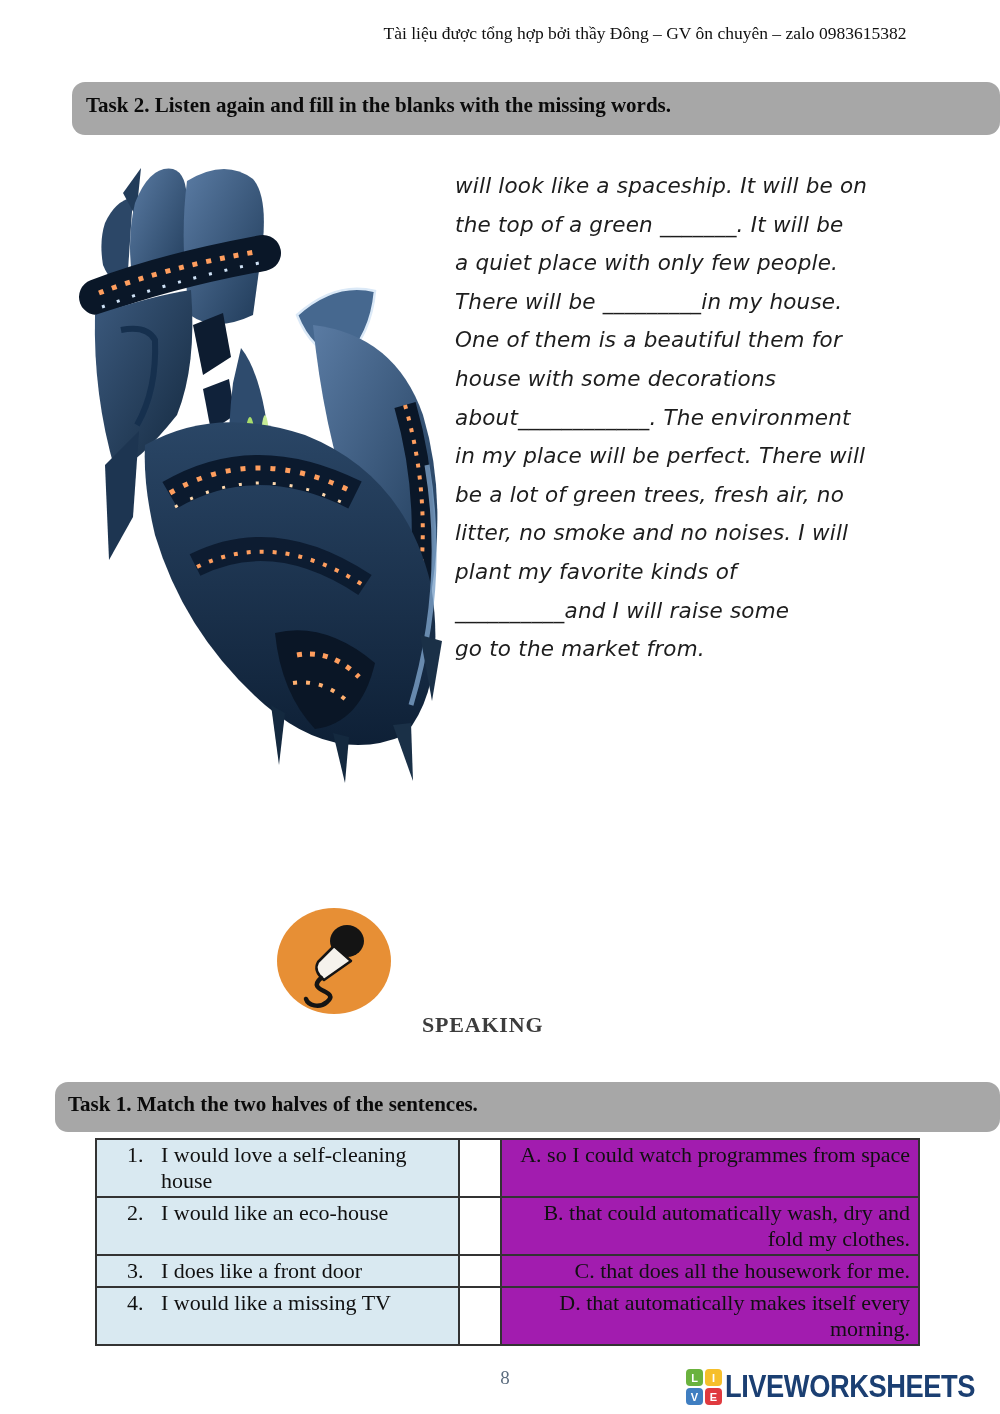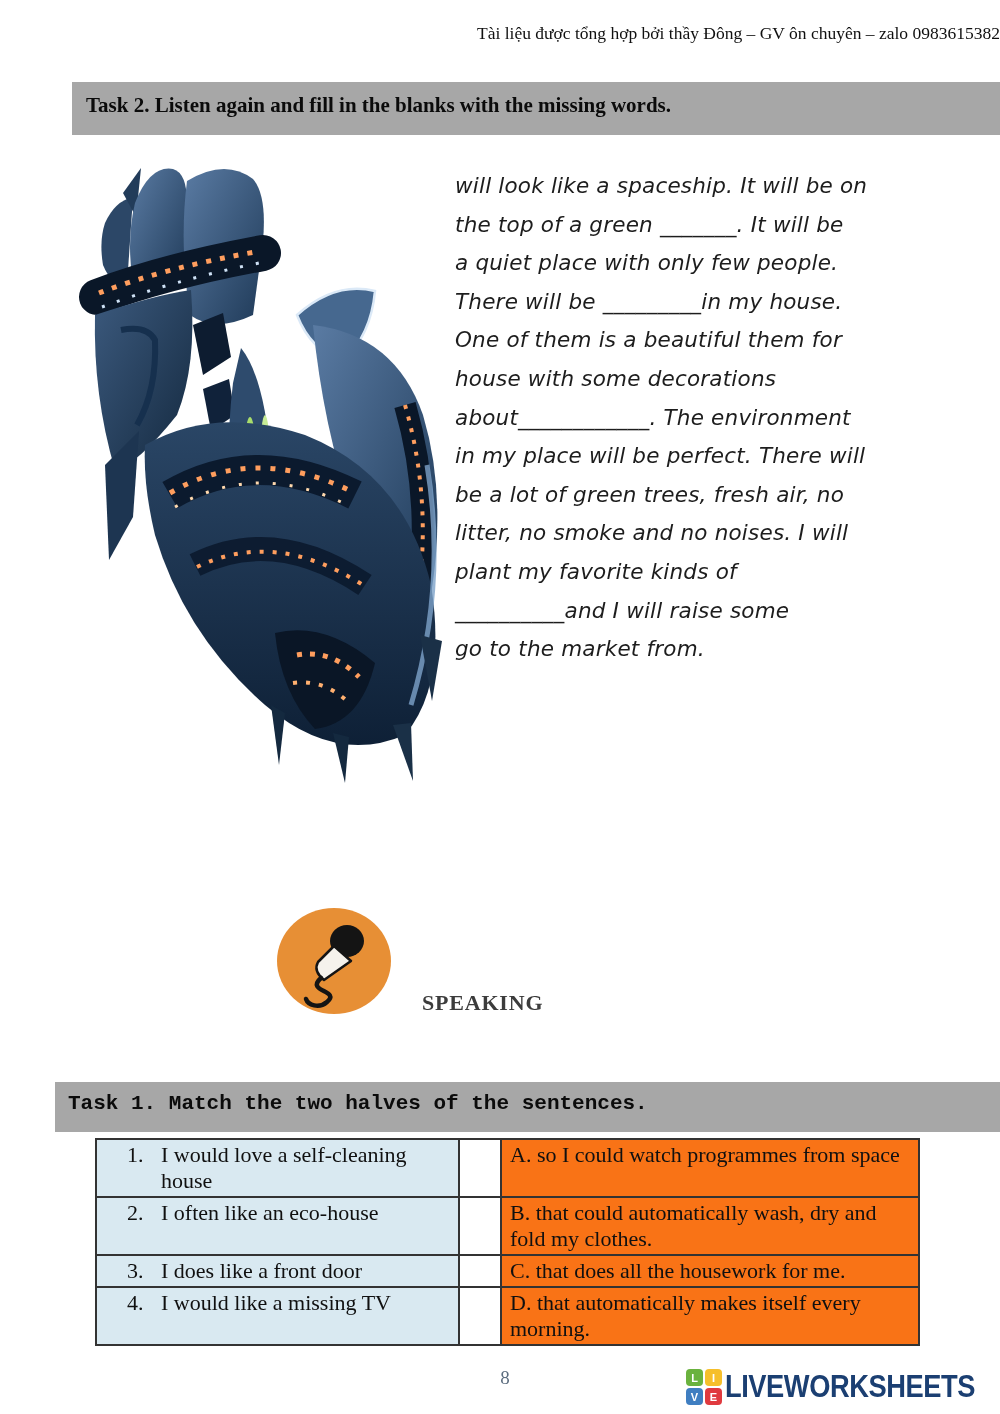--- a/index.html
+++ b/index.html
@@ -5,63 +5,63 @@
   * { margin:0; padding:0; box-sizing:border-box; }
   body { background:#ffffff; }
   .page {
     position:relative; width:1000px; height:1414px; background:#ffffff;
     font-family:"Liberation Serif", serif; overflow:hidden;
   }
 
   
   .credit {
     position:absolute; top:23px; left:290px; width:710px;
-    text-align:right; font-size:17.5px; color:#101010;
+    text-align:center; font-size:17.5px; color:#101010;
   }
 
   
   .task-bar {
     position:absolute; background:#a7a7a7; color:#0b0b0b;
-    font-weight:bold; font-size:21px;
+    font-weight:bold; font-size:21px;border-radius:13px;
   }
   .task-bar.t2 { left:72px; top:82px; width:928px; height:53px; padding:11px 0 0 14px; }
-  .task-bar.t1 { left:55px; top:1082px; width:945px; height:50px; padding:10px 0 0 13px;font-family:Liberation Mono, monospace; }
+  .task-bar.t1 { left:55px; top:1082px; width:945px; height:50px; padding:10px 0 0 13px; }
 
   
   .ship { position:absolute; left:75px; top:163px; width:372px; height:620px; }
   .ship svg { width:100%; height:100%; }
 
   
   .essay {
     position:absolute; left:455px; top:167px; width:465px;
     font-family:"DejaVu Sans", sans-serif; font-style:italic;
     font-size:21.5px; color:#1d1d1d; letter-spacing:0.2px;
   }
   .essay .line { height:38.6px; line-height:38.6px; white-space:nowrap; }
 
   
   .speak-icon {
     position:absolute; left:277px; top:908px; width:114px; height:106px;
     border-radius:50%; background:#e78f35;
   }
   .speak-icon svg { width:100%; height:100%; }
   .speak-label {
-    position:absolute; left:422px; top:990px;
+    position:absolute; left:422px; top:1012px;
     font-weight:bold; font-size:22px; letter-spacing:0.8px; color:#3c3c3c;
   }
 
   
   .match-table {
     position:absolute; left:95px; top:1138px; width:823px;
     border-collapse:collapse; table-layout:fixed; font-size:22px; color:#101010;
   }
   .match-table td { border:2px solid #333333; vertical-align:top; line-height:26px; }
   .match-table td.lcell { background:#d9e9f1; padding:2px 12px 2px 30px; }
   .match-table td.gcell { background:#ffffff; }
-  .match-table td.rcell { background:#f97316; padding:2px 8px 2px 8px; }
+  .match-table td.rcell { background:#a21caf; padding:2px 8px 2px 8px;text-align:right; }
   .lwrap { display:flex; }
   .lwrap .num { width:34px; flex:0 0 34px; }
   .lwrap .txt { flex:1; }
   .match-table tr:nth-child(1) { height:52px; }
   .match-table tr:nth-child(2) { height:54px; }
   .match-table tr:nth-child(3) { height:28px; }
   .match-table tr:nth-child(4) { height:56px; }
 
   
   .pageno {
@@ -204,21 +204,21 @@
       </td>
       <td class="gcell"></td>
       <td class="rcell">
         <span>A. so I could watch programmes from space</span>
       </td>
     </tr>
     <tr>
       <td class="lcell">
         <div class="lwrap">
           <span class="num">2.</span>
-          <span class="txt">I often like an eco-house</span>
+          <span class="txt">I would like an eco-house</span>
         </div>
       </td>
       <td class="gcell"></td>
       <td class="rcell">
         <span>B. that could automatically wash, dry and fold my clothes.</span>
       </td>
     </tr>
     <tr>
       <td class="lcell">
         <div class="lwrap">

